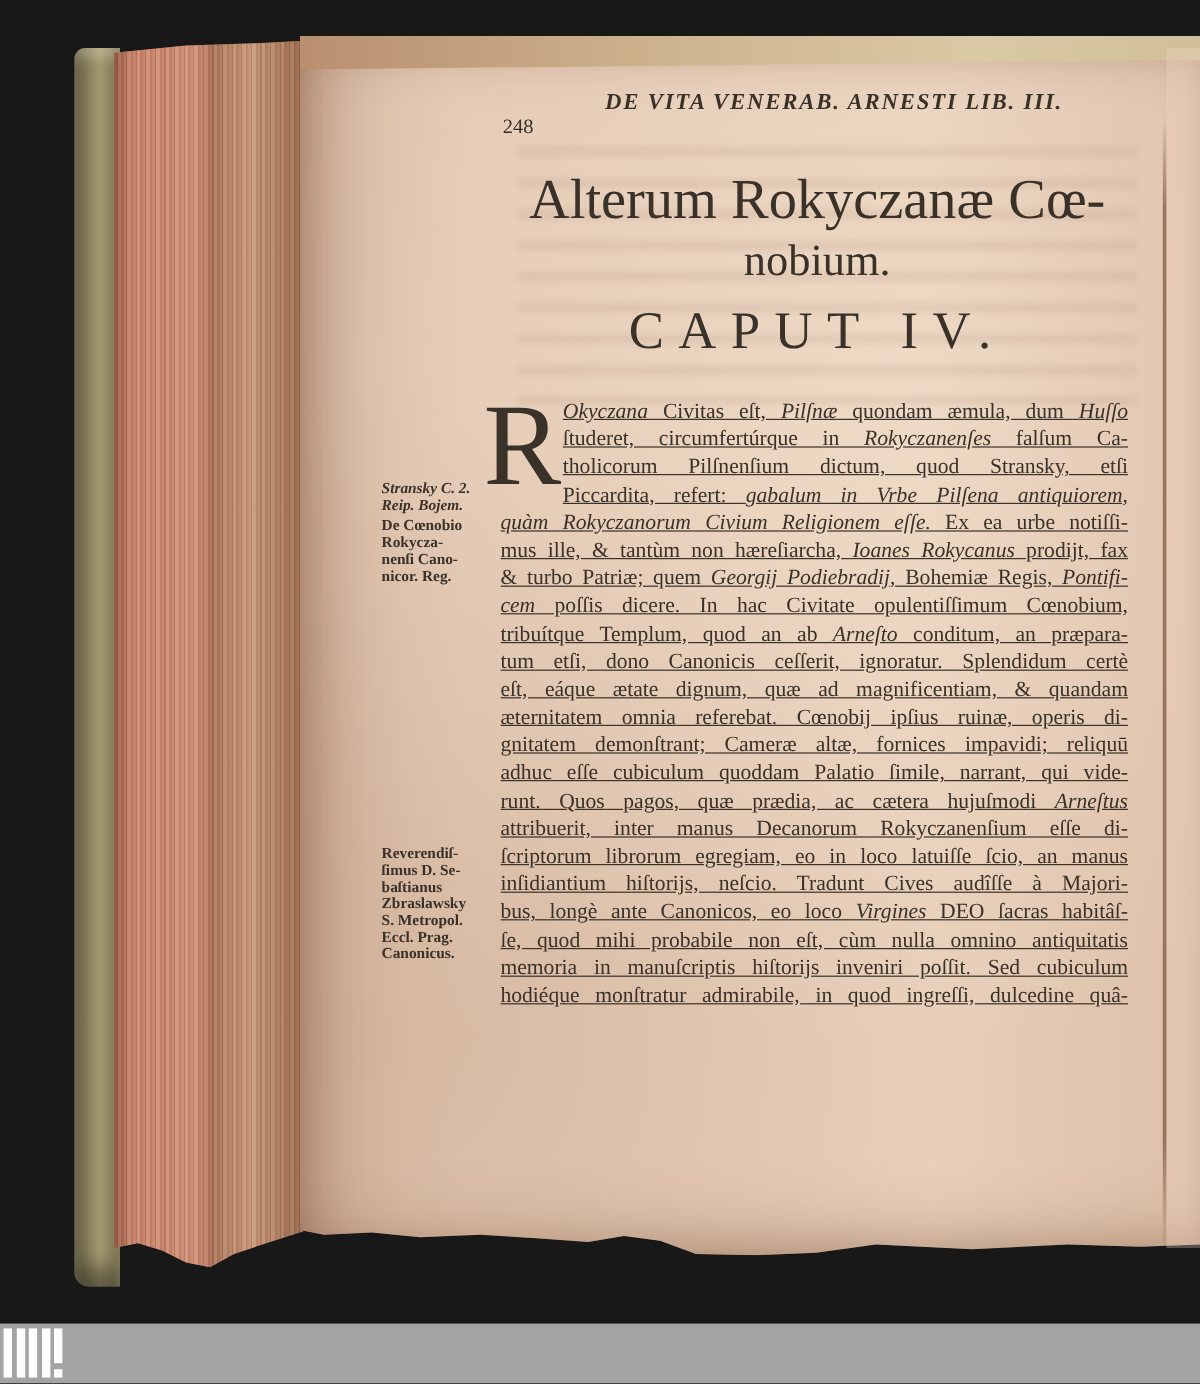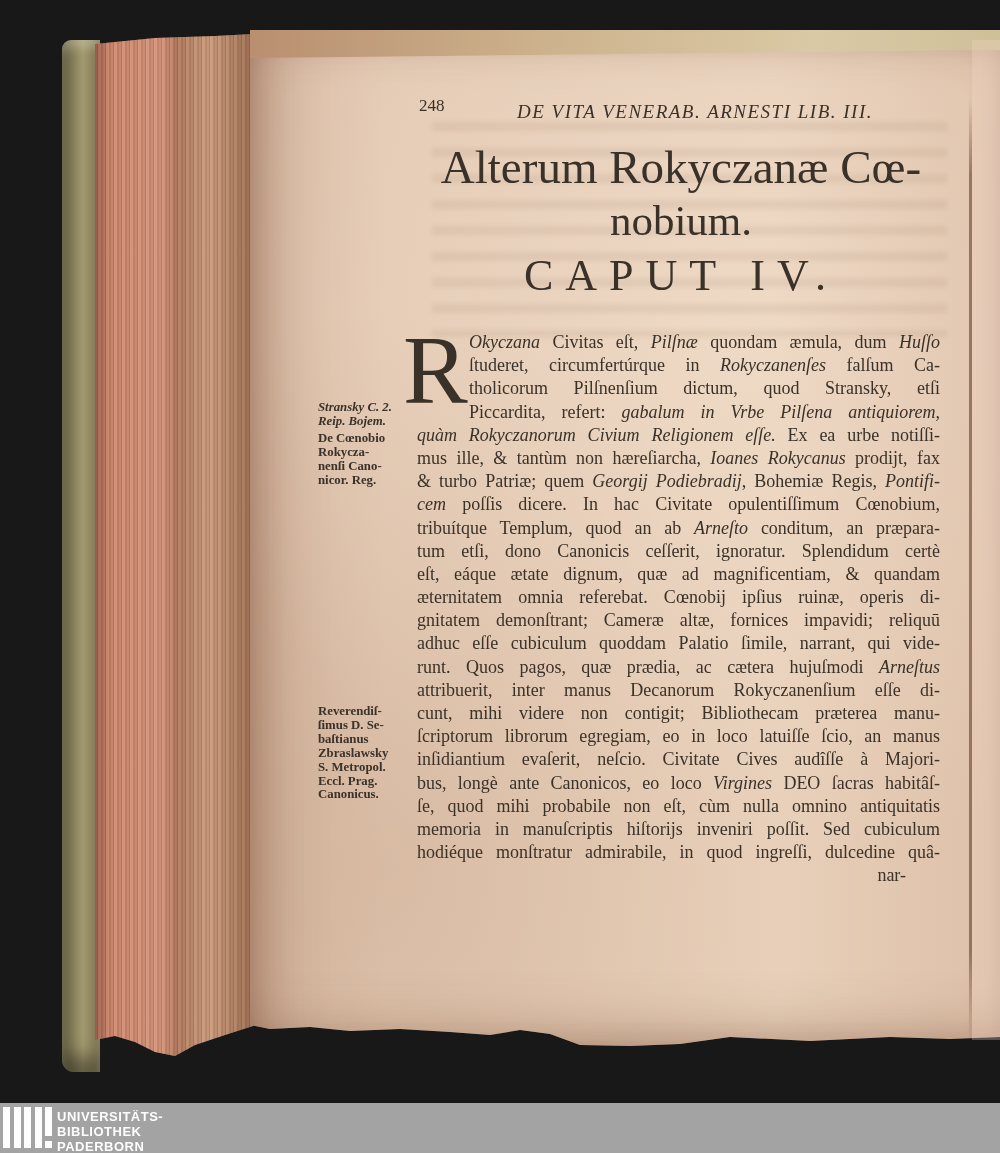--- a/index.html
+++ b/index.html
@@ -49,33 +49,33 @@
   }
   .ghost-text{
     position:absolute;left:432px;top:122px;width:515px;height:215px;
     background:repeating-linear-gradient(180deg,rgba(130,90,65,.09) 0 9px,rgba(0,0,0,0) 9px 26px);
     filter:blur(2px);
   }
   
   .print{color:var(--c-ink,#3a3128);}
   .page-number{position:absolute;left:419px;top:96px;font-size:17px;}
   .running-header{
-    position:absolute;left:445px;top:101px;width:500px;text-align:center;
-    font-style:italic;font-weight:400;font-size:19px;letter-spacing:1.5px;
+    position:absolute;left:445px;top:75px;width:500px;text-align:center;
+    font-style:italic;font-weight:700;font-size:19px;letter-spacing:1.5px;
   }
   .title-l1{position:absolute;left:417px;top:140px;width:528px;text-align:center;font-size:47px;}
-  .title-l2{position:absolute;left:417px;top:196px;width:528px;text-align:center;font-size:43px;}
+  .title-l2{position:absolute;left:417px;top:196px;width:528px;text-align:center;font-size:37px;}
   .caput{position:absolute;left:417px;top:250px;width:528px;text-align:center;font-size:44px;letter-spacing:12px;}
   .body-text{
     position:absolute;left:417px;top:331px;width:523px;
     font-size:18px;line-height:23.2px;
   }
   .body-text .line{
     height:23.2px;overflow:hidden;
-    text-align:justify;text-align-last:justify;text-justify:inter-word;
+    text-align:justify;text-align-last:justify;text-justify:inter-word;text-decoration:underline;
   }
   .body-text .line.indent{padding-left:52px;}
   .drop-cap{
     position:absolute;left:-14px;top:2px;font-size:97px;line-height:76px;font-weight:500;
   }
   .catchword-line{height:23.2px;text-align:right;padding-right:34px;}
   .margin-notes{position:absolute;left:0;top:0;}
   .margin-note{
     position:absolute;left:318px;width:96px;
     font-size:12.8px;line-height:13.9px;font-weight:600;
@@ -127,28 +127,26 @@
       <div class="line"><span>&amp; turbo Patriæ; quem </span><i>Georgij Podiebradij</i><span>, Bohemiæ Regis, </span><i>Pontifi-</i></div>
       <div class="line"><i>cem</i><span> poſſis dicere. In hac Civitate opulentiſſimum Cœnobium,</span></div>
       <div class="line"><span>tribuítque Templum, quod an ab </span><i>Arneſto</i><span> conditum, an præpara-</span></div>
       <div class="line"><span>tum etſi, dono Canonicis ceſſerit, ignoratur. Splendidum certè</span></div>
       <div class="line"><span>eſt, eáque ætate dignum, quæ ad magnificentiam, &amp; quandam</span></div>
       <div class="line"><span>æternitatem omnia referebat. Cœnobij ipſius ruinæ, operis di-</span></div>
       <div class="line"><span>gnitatem demonſtrant; Cameræ altæ, fornices impavidi; reliquū</span></div>
       <div class="line"><span>adhuc eſſe cubiculum quoddam Palatio ſimile, narrant, qui vide-</span></div>
       <div class="line"><span>runt. Quos pagos, quæ prædia, ac cætera hujuſmodi </span><i>Arneſtus</i></div>
       <div class="line"><span>attribuerit, inter manus Decanorum Rokyczanenſium eſſe di-</span></div>
-      <div class="line"><span>cunt, mihi videre non contigit; Bibliothecam præterea manu-</span></div>
       <div class="line"><span>ſcriptorum librorum egregiam, eo in loco latuiſſe ſcio, an manus</span></div>
-      <div class="line"><span>inſidiantium evaſerit, neſcio. Civitate Cives audîſſe à Majori-</span></div>
+      <div class="line"><span>inſidiantium hiſtorijs, neſcio. Tradunt Cives audîſſe à Majori-</span></div>
       <div class="line"><span>bus, longè ante Canonicos, eo loco </span><i>Virgines</i><span> DEO ſacras habitâſ-</span></div>
       <div class="line"><span>ſe, quod mihi probabile non eſt, cùm nulla omnino antiquitatis</span></div>
       <div class="line"><span>memoria in manuſcriptis hiſtorijs inveniri poſſit. Sed cubiculum</span></div>
       <div class="line"><span>hodiéque monſtratur admirabile, in quod ingreſſi, dulcedine quâ-</span></div>
-      <div class="catchword-line">nar-</div>
     </div>
 
   <div class="margin-notes">
 
   <div class="margin-note italic" style="top: 374px; margin-top: 27px;">
         <div>Stransky C. 2.</div>
         <div>Reip. Bojem.</div>
       </div>
       <div class="margin-note" style="top: 432px;">
         <div>De Cœnobio</div>
@@ -172,18 +170,13 @@
   <div class="logo">
     <span class="bar"></span>
     <span class="bar"></span>
     <span class="bar"></span>
     <span class="bar"></span>
     <span class="excl">
       <span class="bar"></span>
       <span class="dot"></span>
     </span>
   </div>
-  <div class="band-text">
-    <div>UNIVERSITÄTS-</div>
-    <div>BIBLIOTHEK</div>
-    <div>PADERBORN</div>
-  </div>
 </div>
 
 </body></html>

